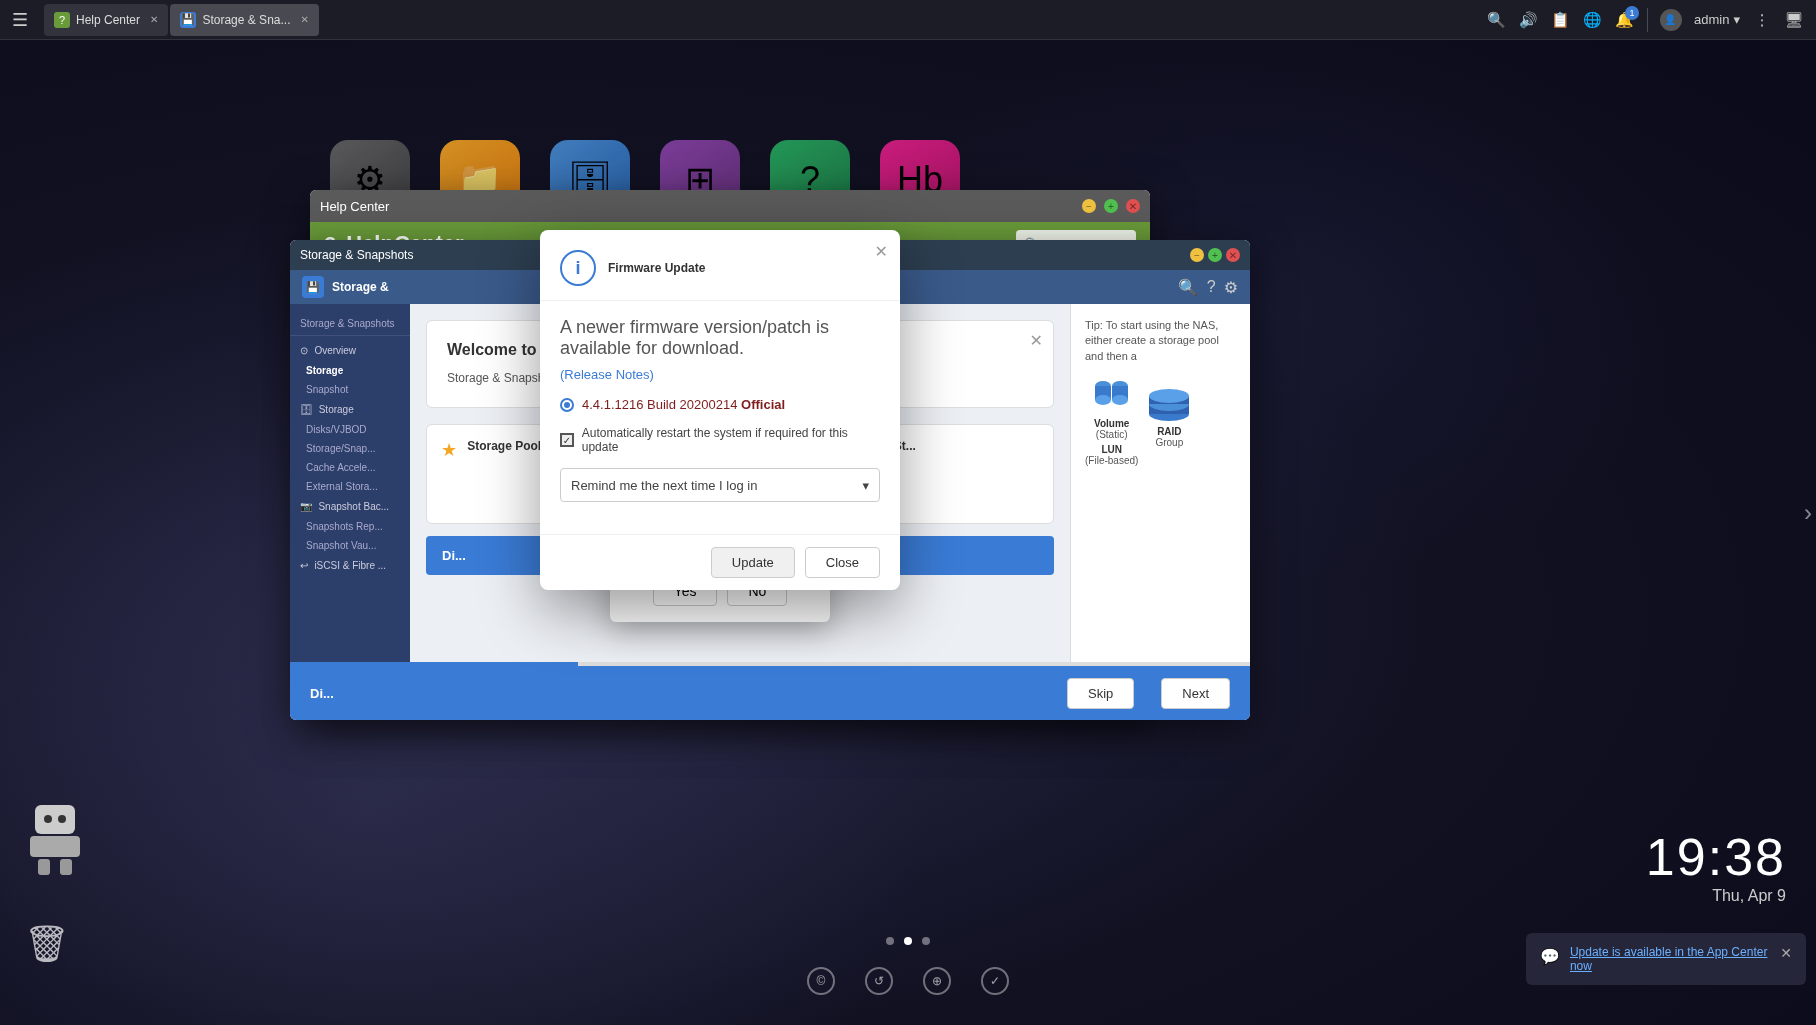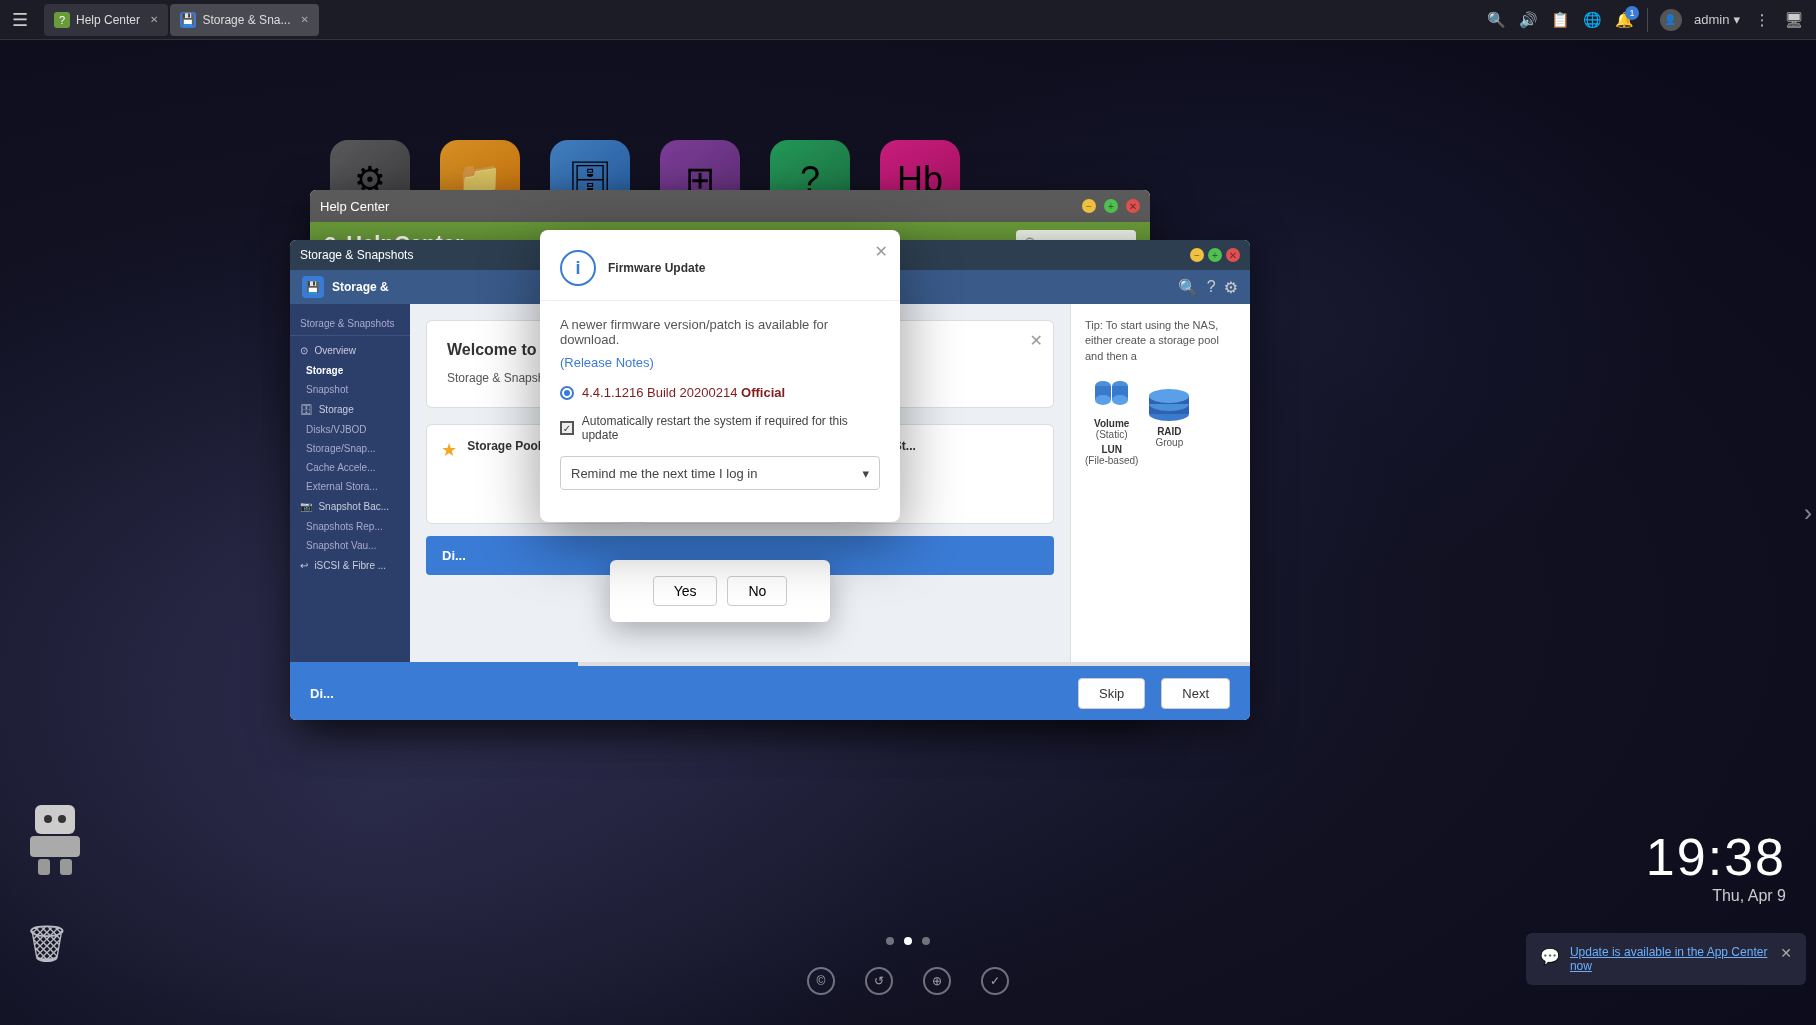--- a/index.html
+++ b/index.html
@@ -538,21 +538,21 @@
       padding: 0 20px;
       flex-shrink: 0;
     }
     .storage-bottom-left {
       font-size: 13px;
       font-weight: bold;
       color: white;
     }
     .storage-bottom-right {
       display: flex;
-      gap: 16px;
+      gap: 27px;
     }
     .storage-bottom-btn {
       padding: 7px 20px;
       border-radius: 4px;
       border: none;
       font-size: 13px;
       cursor: pointer;
     }
     .btn-skip {
       background: white;
@@ -615,21 +615,21 @@
       background: none;
       border: none;
       font-size: 16px;
       cursor: pointer;
       color: #999;
     }
     .firmware-body {
       padding: 16px 20px;
     }
     .firmware-desc {
-      font-size: 13px;
+      font-size: 18px;
       color: #555;
       margin-bottom: 6px;
     }
     .firmware-link {
       color: #3a7bd5;
       font-size: 13px;
       text-decoration: none;
       cursor: pointer;
     }
     .firmware-version-row {
@@ -1030,20 +1030,24 @@
       <div class="firmware-checkbox-row">
         <div class="firmware-checkbox">✓</div>
         <span class="firmware-checkbox-label">Automatically restart the system if required for this update</span>
       </div>
 
       <div class="firmware-dropdown">
         <span>Remind me the next time I log in</span>
         <span>▾</span>
       </div>
     </div>
+    <div class="firmware-footer">
+      <button class="firmware-btn firmware-btn-update">Update</button>
+      <button class="firmware-btn">Close</button>
+    </div>
   </div>
 </div>
 
 <div class="robot-icon">
   <div class="robot-body">
     <div class="robot-head">
       <div class="robot-eye"></div>
       <div class="robot-eye"></div>
     </div>
     <div class="robot-torso"></div>

